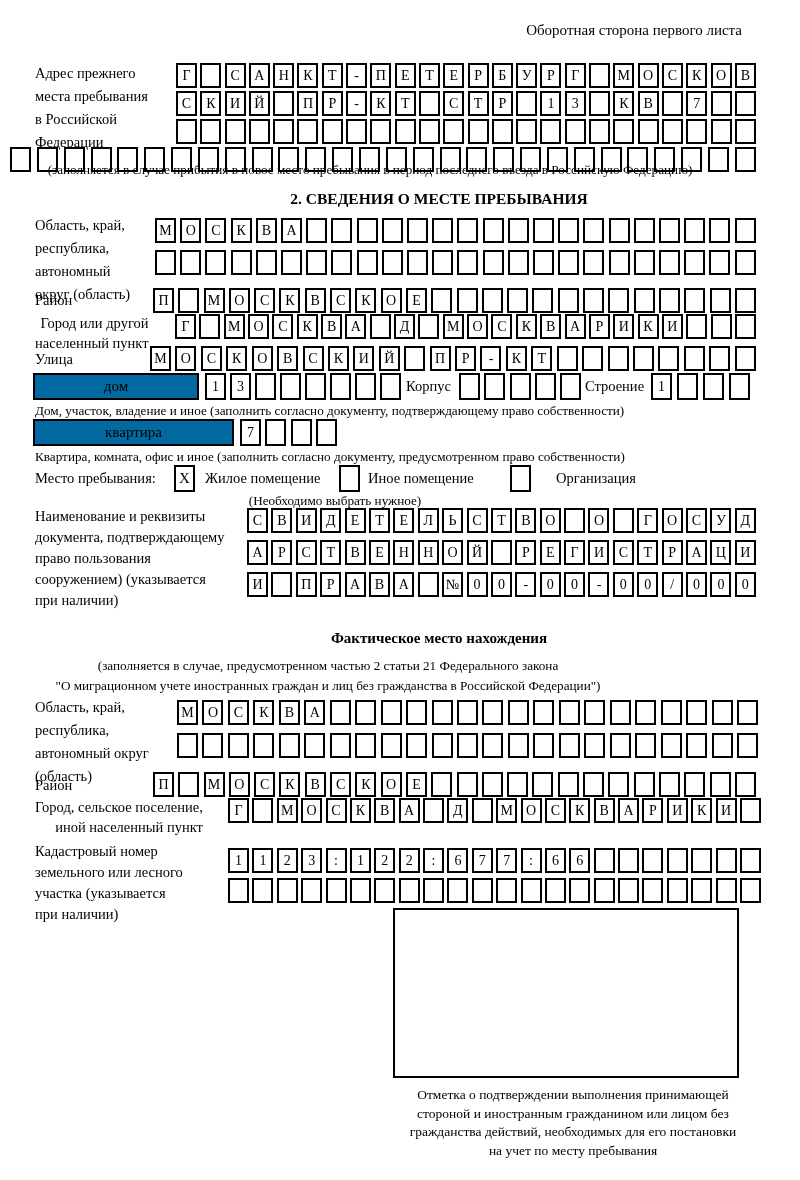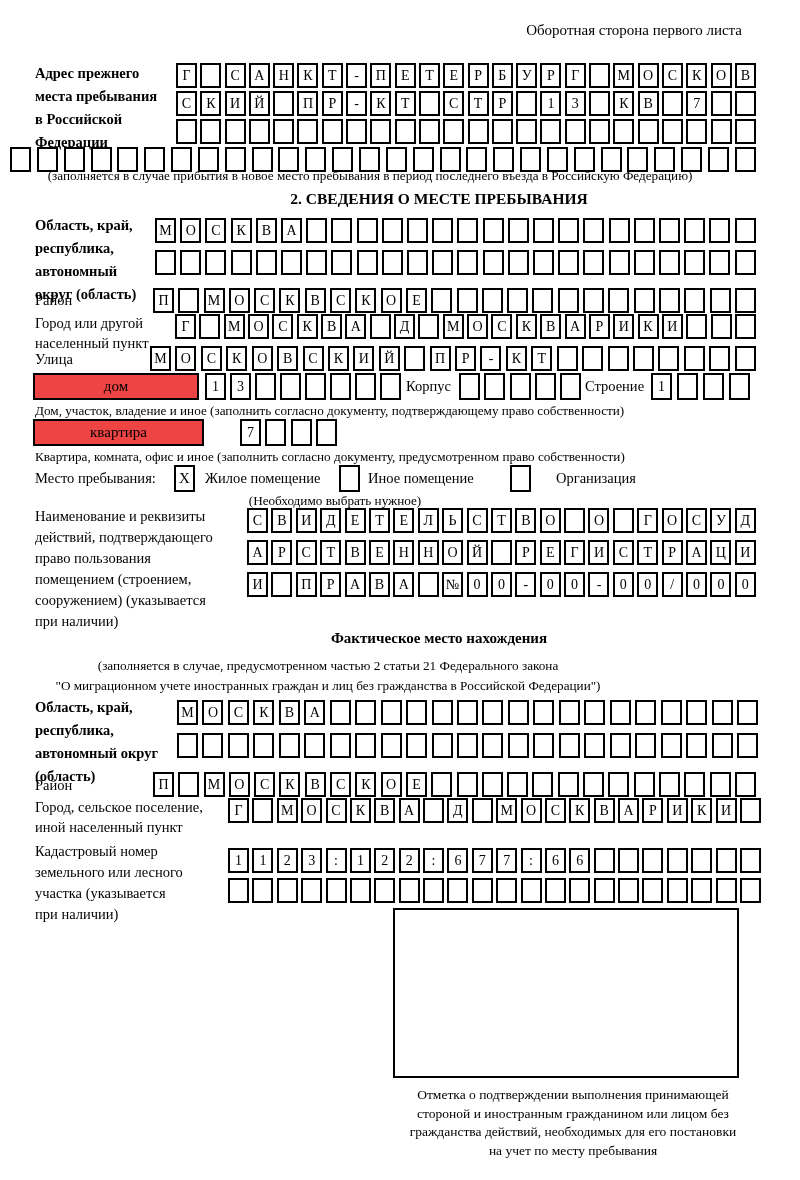--- a/index.html
+++ b/index.html
@@ -1,32 +1,32 @@
 <!DOCTYPE html>
 <html><head>
 <meta charset="utf-8">
 <style>
   html,body{margin:0;padding:0;background:#fff;}
   body{width:800px;height:1180px;position:relative;color:#000;
        font-family:"Liberation Serif","DejaVu Serif",serif;}
   .abs{position:absolute;}
   .lbl{font-size:14.5px;}
   .lbl-block div{line-height:21px;}
-  .lh23 div{line-height:23px;font-weight:bold;}
-  .lh20 div{line-height:20px;}
+  .lh23 div{line-height:23px;}
+  .lh20 div{line-height:20px;text-align:right;}
   .cap{font-size:13.2px;}
   .center{text-align:center;}
   .bold{font-weight:bold;padding-left:39px;}
   .boxrow{display:flex;justify-content:space-between;align-items:flex-start;}
   .cbox{box-sizing:border-box;width:21px;height:25px;border:2px solid #000;
         display:flex;align-items:center;justify-content:center;
         font-size:14px;flex:0 0 auto;background:#fff;}
   .h27 .cbox{height:27px;}
   .rect{box-sizing:border-box;border:2px solid #000;display:flex;
-        align-items:center;justify-content:center;font-size:15px;background:#ef4444;}
+        align-items:center;justify-content:center;font-size:15px;background:#0369a1;}
   .chk{box-sizing:border-box;width:21px;height:27px;border:2px solid #000;
        display:flex;align-items:center;justify-content:center;font-size:15px;}
   .note-lines div{line-height:20px;}
   .stamp-cap div{line-height:18.5px;}
 </style>
 </head>
 <body>
 
 <div class="abs lbl" style="top:22px;right:58px;font-size:15px">Оборотная сторона первого листа</div>
 
@@ -137,21 +137,21 @@
     <span class="cbox"></span>
     <span class="cbox"></span>
     <span class="cbox"></span>
     <span class="cbox"></span>
     <span class="cbox"></span>
     <span class="cbox"></span>
     <span class="cbox"></span>
     <span class="cbox"></span>
     <span class="cbox"></span>
   </div>
-<div class="abs cap center" style="left:0;top:168px;width:740px">(заполняется в случае прибытия в новое место пребывания в период последнего въезда в Российскую Федерацию)</div>
+<div class="abs cap center" style="left:0;top:162px;width:740px">(заполняется в случае прибытия в новое место пребывания в период последнего въезда в Российскую Федерацию)</div>
 
 <div class="abs bold center" style="left:0;top:190px;width:800px;font-size:15.5px">2. СВЕДЕНИЯ О МЕСТЕ ПРЕБЫВАНИЯ</div>
 
 <div class="abs lbl lbl-block lh23" style="left:35px;top:214px">
   <div>Область, край,</div>
   <div>республика,</div>
   <div>автономный</div>
   <div>округ (область)</div>
 </div>
 <div class="abs boxrow" style="left:155px;top:218px;width:601px">
@@ -315,43 +315,42 @@
   </div>
 <div class="abs lbl" style="left:585px;top:378px">Строение</div>
 <div class="abs boxrow h27" style="left:651px;top:373px;width:99px">
     <span class="cbox">1</span>
     <span class="cbox"></span>
     <span class="cbox"></span>
     <span class="cbox"></span>
   </div>
 <div class="abs cap" style="left:35px;top:403px">Дом, участок, владение и иное (заполнить согласно документу, подтверждающему право собственности)</div>
 
-<div class="abs rect" style="left:33px;top:419px;width:171px;height:27px">квартира</div>
+<div class="abs rect" style="left:33px;top:419px;width:201px;height:27px">квартира</div>
 <div class="abs boxrow h27" style="left:240px;top:419px;width:97px">
     <span class="cbox">7</span>
     <span class="cbox"></span>
     <span class="cbox"></span>
     <span class="cbox"></span>
   </div>
 <div class="abs cap" style="left:35px;top:449px">Квартира, комната, офис и иное (заполнить согласно документу, предусмотренном право собственности)</div>
 
 <div class="abs lbl" style="left:35px;top:470px">Место пребывания:</div>
 <div class="abs chk" style="left:174px;top:465px">X</div>
 <div class="abs lbl" style="left:205px;top:470px">Жилое помещение</div>
 <div class="abs chk" style="left:339px;top:465px"></div>
 <div class="abs lbl" style="left:368px;top:470px">Иное помещение</div>
 <div class="abs chk" style="left:510px;top:465px"></div>
 <div class="abs lbl" style="left:556px;top:470px">Организация</div>
 <div class="abs cap center" style="left:170px;top:493px;width:330px">(Необходимо выбрать нужное)</div>
 
 <div class="abs lbl lbl-block" style="left:35px;top:506px;line-height:22px">
   <div>Наименование и реквизиты</div>
-  <div>действий, подтверждающего</div>
+  <div>документа, подтверждающему</div>
   <div>право пользования</div>
-  <div>помещением (строением,</div>
   <div>сооружением) (указывается</div>
   <div>при наличии)</div>
 </div>
 <div class="abs boxrow" style="left:247px;top:508px;width:509px">
     <span class="cbox">С</span>
     <span class="cbox">В</span>
     <span class="cbox">И</span>
     <span class="cbox">Д</span>
     <span class="cbox">Е</span>
     <span class="cbox">Т</span>

